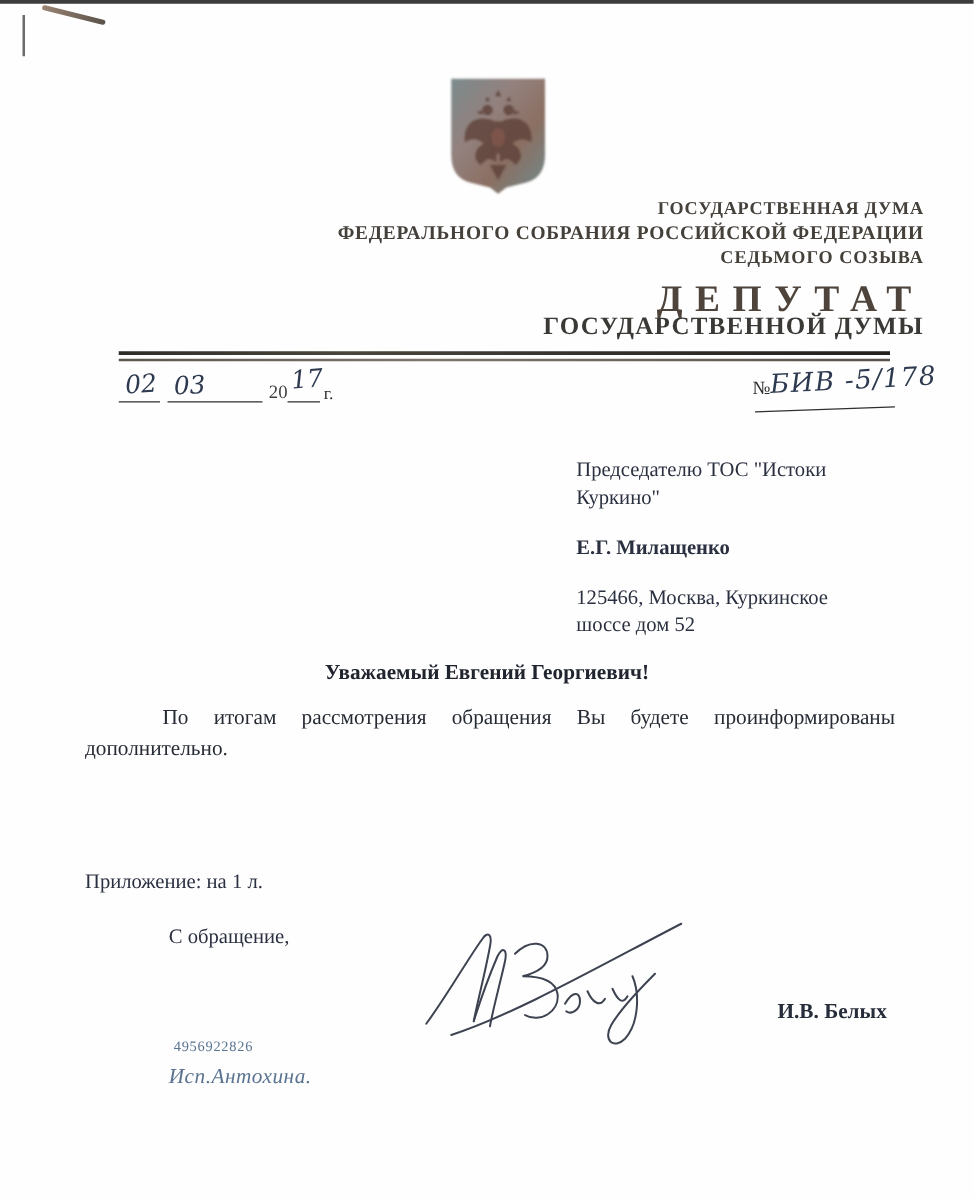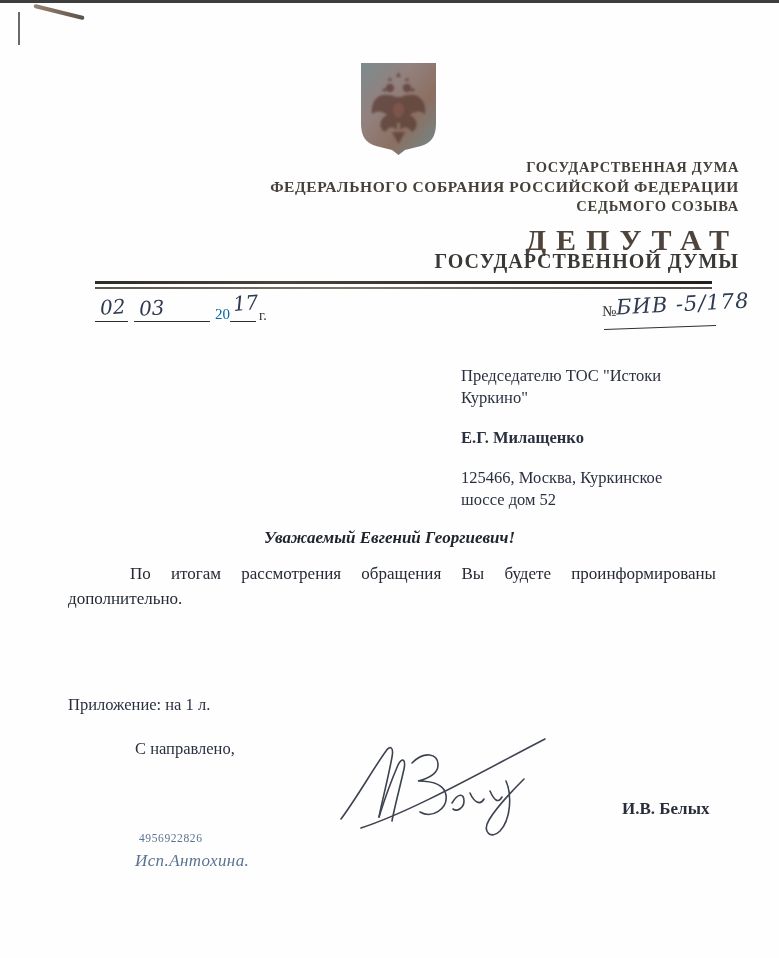--- a/index.html
+++ b/index.html
@@ -23,35 +23,35 @@
   .subtitle{top:250px;font-size:20px;font-weight:600;letter-spacing:1px;color:#3b3936;}
   
   .sep1{left:95px;top:281px;width:617px;height:3px;
     background:linear-gradient(90deg,#2e2c29,#4a463c 30%,#33312e 60%,#23201e);}
   .sep2{left:95px;top:287px;width:617px;height:2px;
     background:linear-gradient(90deg,#5a564e,#7b756a 40%,#55504a);}
   
   .hand{font-family:"DejaVu Serif", serif;font-style:italic;color:#2e3a50;}
   .d-day{left:100px;top:295px;font-size:20px;transform:rotate(-4deg);}
   .d-month{left:139px;top:296px;font-size:20px;transform:rotate(-3deg);}
-  .d-yearpre{left:215px;top:306px;font-size:15px;color:#0369a1;}
+  .d-yearpre{left:215px;top:306px;font-size:15px;color:#404040;}
   .d-yearsuf{left:233px;top:291px;font-size:20px;transform:rotate(-5deg);}
   .d-glabel{left:259px;top:308px;font-size:14px;color:#2c2c2c;}
   .u1{left:95px;top:321px;width:33px;}
   .u2{left:134px;top:321px;width:76px;}
   .u3{left:230px;top:321px;width:26px;}
   .uline{height:0;border-top:1.6px solid #2f2f2f;}
   .numsign{left:602px;top:303px;font-size:15px;color:#2c2c2c;}
   .numhand{left:616px;top:292px;font-size:21px;transform:rotate(-3deg);letter-spacing:1px;}
   .u4{left:604px;top:327px;width:112px;transform:rotate(-2deg);}
   
   .addr{left:461px;top:365px;width:232px;font-size:16.5px;line-height:22px;color:#2a3040;}
   .addr .name{font-weight:bold;margin-top:18px;margin-bottom:18px;}
   
-  .salutation{left:40px;top:528px;width:699px;text-align:center;font-weight:bold;font-size:17px;color:#20242e;font-style:italic;}
+  .salutation{left:40px;top:528px;width:699px;text-align:center;font-weight:bold;font-size:17px;color:#20242e;}
   .bodytext{left:68px;top:561px;width:648px;font-size:17px;line-height:25px;text-align:justify;}
   .bodytext p{margin:0;text-indent:62px;}
   .attachment{left:68px;top:695px;font-size:16.5px;color:#2a3040;}
   .closing{left:135px;top:739px;font-size:16.5px;color:#2a3040;}
   .signer{left:622px;top:799px;font-size:17px;font-weight:bold;color:#272d3a;}
   .signature{left:333px;top:731px;width:218px;height:120px;}
   
   .executor{left:135px;top:851px;font-size:17px;color:#5a7390;letter-spacing:.4px;font-style:italic;}
   .phone{left:139px;top:832px;font-size:11.5px;color:#5a7390;letter-spacing:.6px;}
 </style>
@@ -119,21 +119,21 @@
   <div>Председателю ТОС "Истоки Куркино"</div>
   <div class="name">Е.Г. Милащенко</div>
   <div>125466, Москва, Куркинское шоссе дом 52</div>
 </div>
 
 <div class="abs salutation">Уважаемый Евгений Георгиевич!</div>
 <div class="abs bodytext">
   <p>По итогам рассмотрения обращения Вы будете проинформированы дополнительно.</p>
 </div>
 <div class="abs attachment">Приложение: на 1 л.</div>
-<div class="abs closing">С направлено,</div>
+<div class="abs closing">С обращение,</div>
 
 <div class="abs signature">
   <svg width="218" height="120" viewBox="0 0 218 120">
     <g fill="none" stroke="#3d4350" stroke-width="1.6" stroke-linecap="round">
       <path d="M8,88 C25,65 40,38 53,20 C57,14 61,16 59,26 C55,48 49,70 46,86"></path>
       <path d="M46,86 C51,70 59,48 65,34 C69,26 73,28 71,38 C67,56 61,78 59,90"></path>
       <path d="M79,32 C91,20 105,22 105,34 C105,44 93,48 85,50 C97,50 111,52 113,64 C115,78 99,88 87,81"></path>
       <path d="M119,72 C125,62 131,62 131,70 C131,77 124,81 120,78"></path>
       <path d="M137,62 C141,71 147,75 151,68"></path>
       <path d="M157,60 C161,69 165,73 169,66"></path>

